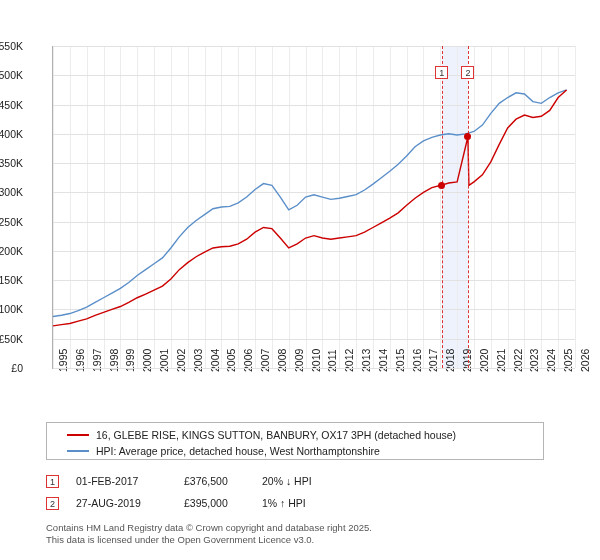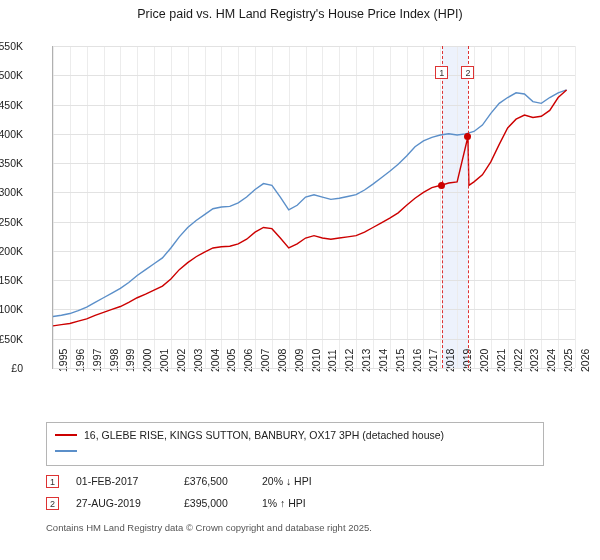--- a/index.html
+++ b/index.html
@@ -115,24 +115,24 @@
     margin-top: -3.5px;
   }
   svg.series { position: absolute; left: 0; top: 0; }
 
   
   .legend {
     position: absolute;
     left: 46px;
     top: 422px;
     width: 498px;
-    height: 44px;
+    height: 38px;
     border: 1px solid #b5b5b5;
     box-sizing: border-box;
-    padding: 5px 8px;
+    padding: 5px 20px;
     background: #fff;
   }
   .legend-row {
     display: flex;
     align-items: center;
     height: 14px;
     margin-bottom: 2px;
   }
   .legend-swatch {
     width: 22px;
@@ -183,21 +183,20 @@
     color: #555;
     line-height: 12px;
   }
 </style>
 </head>
 <body>
 
 <div class="page">
 
   <div class="title">
-    <div>Price paid vs. HM Land Registry's House Price Index (HPI)</div>
   </div>
 
   <div class="chart-wrap">
     <div class="plot" id="plot">
         <div class="band" style="left: 388.806px; width: 26.1px; background: rgb(234, 240, 251);"></div>
         <div class="gridline-v" style="left: 0px;"></div>
         <div class="xlabel" style="left: 4px; top: 326px;">1995</div>
         <div class="gridline-v" style="left: 16.8387px;"></div>
         <div class="xlabel" style="left: 20.8387px; top: 326px;">1996</div>
         <div class="gridline-v" style="left: 33.6774px;"></div>
@@ -297,35 +296,37 @@
       </div>
   </div>
 
   <div class="legend">
     <div class="legend-row">
       <span class="legend-swatch" id="sw0" style="border-top-color: rgb(204, 0, 0);"></span>
       <span class="legend-text">16, GLEBE RISE, KINGS SUTTON, BANBURY, OX17 3PH (detached house)</span>
     </div>
     <div class="legend-row">
       <span class="legend-swatch" id="sw1" style="border-top-color: rgb(91, 143, 201);"></span>
+      <span class="legend-text">HPI: Average price, detached house, West Northamptonshire</span>
     </div>
   </div>
 
   <div class="sales">
     <div class="sale-row">
       <span class="sale-badge">1</span>
       <span class="sale-date">01-FEB-2017</span>
       <span class="sale-price">£376,500</span>
       <span class="sale-hpi">20% ↓ HPI</span>
     </div>
     <div class="sale-row">
       <span class="sale-badge">2</span>
       <span class="sale-date">27-AUG-2019</span>
       <span class="sale-price">£395,000</span>
       <span class="sale-hpi">1% ↑ HPI</span>
     </div>
   </div>
 
   <div class="footer">
     <div>Contains HM Land Registry data © Crown copyright and database right 2025.</div>
+    <div>This data is licensed under the Open Government Licence v3.0.</div>
   </div>
 
 </div>
 
 </body></html>

